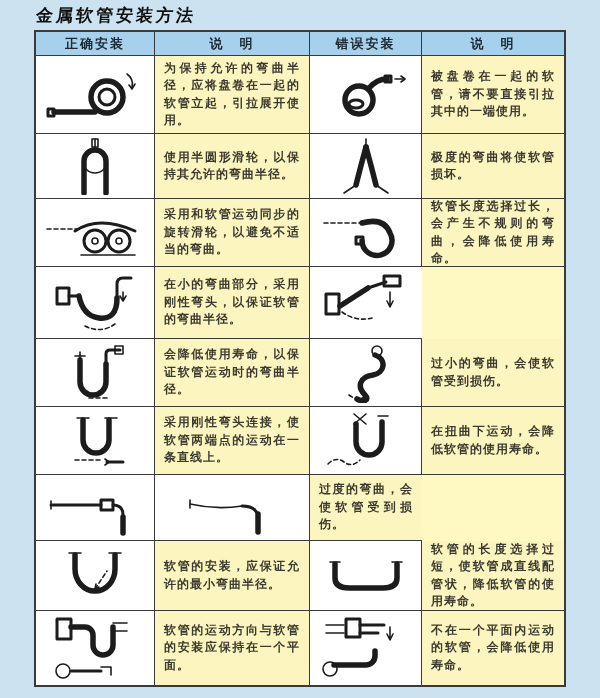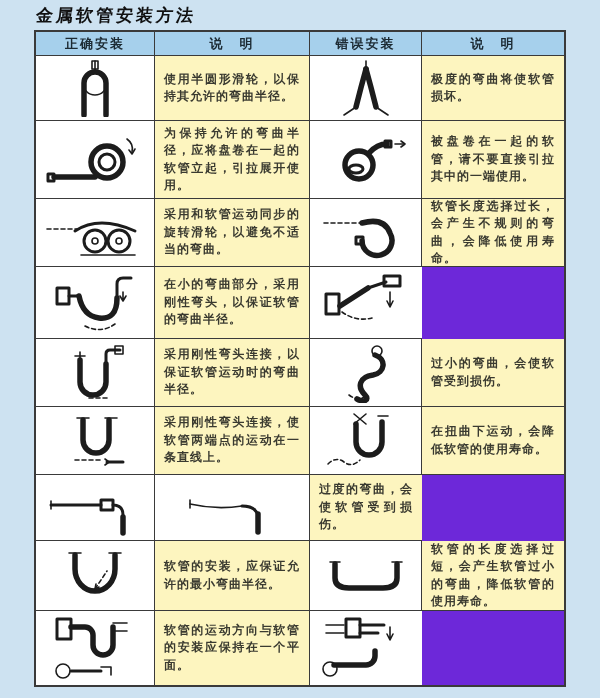--- a/index.html
+++ b/index.html
@@ -21,21 +21,21 @@
     font-weight: bold;
     color: #111;
     letter-spacing: 3px;
     margin: 1px 0 3px 36px;
     transform: skewX(-6deg);
   }
   .hose-table {
     margin-left: 34px;
     width: 532px;
     border: 2px solid #3a3a3a;
-    background: #6d28d9;
+    background: #fef9c3;
   }
   .t-row {
     display: grid;
     grid-template-columns: 119px 155px 112px 142px;
   }
   .cell {
     border-right: 1px solid #3a3a3a;
     border-bottom: 1px solid #3a3a3a;
     overflow: hidden;
   }
@@ -77,42 +77,20 @@
 
   <div class="hose-table">
 
     <div class="t-row head">
       <div class="cell">正确安装</div>
       <div class="cell">说　明</div>
       <div class="cell">错误安装</div>
       <div class="cell">说　明</div>
     </div>
 
-    <div class="t-row" style="height:65px">
-      <div class="cell img-cell">
-        <svg class="art" width="70" height="58" viewBox="0 0 70 58">
-          <path class="thin" d="M35 2 V12"></path>
-          <rect class="thin" x="32" y="2" width="6" height="8"></rect>
-          <circle class="thin" cx="35" cy="24" r="12"></circle>
-          <path class="thick" d="M24 56 V24 a11 11 0 0 1 22 0 V56"></path>
-        </svg>
-      </div>
-      <div class="cell desc-cell">使用半圆形滑轮，以保持其允许的弯曲半径。</div>
-      <div class="cell img-cell">
-        <svg class="art" width="70" height="58" viewBox="0 0 70 58">
-          <path class="thin" d="M35 2 V10"></path>
-          <path class="thick" d="M35 10 Q30 28 25 48"></path>
-          <path class="thick" d="M35 10 Q40 28 45 48"></path>
-          <path class="thin" d="M25 48 l-12 8"></path>
-          <path class="thin" d="M45 48 l12 8"></path>
-        </svg>
-      </div>
-      <div class="cell desc-cell">极度的弯曲将使软管损坏。</div>
-    </div>
-
     <div class="t-row" style="height:78px">
       <div class="cell img-cell">
         <svg class="art" width="104" height="62" viewBox="0 0 104 62">
           <rect class="mid" x="5" y="45" width="6" height="7"></rect>
           <path class="thick" d="M11 48 H52"></path>
           <circle class="thick" cx="64" cy="33" r="16"></circle>
           <circle class="mid" cx="64" cy="33" r="8"></circle>
           <path class="thin" d="M84 10 q7 5 5 13"></path>
           <path class="thin" d="M86 21 l3 4 l3 -5"></path>
         </svg>
@@ -122,20 +100,42 @@
         <svg class="art" width="90" height="58" viewBox="0 0 90 58">
           <circle class="thick" cx="38" cy="34" r="14"></circle>
           <ellipse class="mid" cx="35" cy="38" rx="7" ry="4"></ellipse>
           <path class="thick" d="M48 22 q8 -9 18 -9"></path>
           <rect class="mid" x="64" y="10" width="6" height="6"></rect>
           <path class="thin" d="M74 13 h9"></path>
           <path class="thin" d="M80 10 l4 3 l-4 3"></path>
         </svg>
       </div>
       <div class="cell desc-cell">被盘卷在一起的软管，请不要直接引拉其中的一端使用。</div>
+    </div>
+
+    <div class="t-row" style="height:65px">
+      <div class="cell img-cell">
+        <svg class="art" width="70" height="58" viewBox="0 0 70 58">
+          <path class="thin" d="M35 2 V12"></path>
+          <rect class="thin" x="32" y="2" width="6" height="8"></rect>
+          <circle class="thin" cx="35" cy="24" r="12"></circle>
+          <path class="thick" d="M24 56 V24 a11 11 0 0 1 22 0 V56"></path>
+        </svg>
+      </div>
+      <div class="cell desc-cell">使用半圆形滑轮，以保持其允许的弯曲半径。</div>
+      <div class="cell img-cell">
+        <svg class="art" width="70" height="58" viewBox="0 0 70 58">
+          <path class="thin" d="M35 2 V10"></path>
+          <path class="thick" d="M35 10 Q30 28 25 48"></path>
+          <path class="thick" d="M35 10 Q40 28 45 48"></path>
+          <path class="thin" d="M25 48 l-12 8"></path>
+          <path class="thin" d="M45 48 l12 8"></path>
+        </svg>
+      </div>
+      <div class="cell desc-cell">极度的弯曲将使软管损坏。</div>
     </div>
 
     <div class="t-row" style="height:68px">
       <div class="cell img-cell">
         <svg class="art" width="104" height="56" viewBox="0 0 104 56">
           <path class="dash" d="M4 24 H34"></path>
           <path class="mid" d="M32 26 Q56 10 92 26"></path>
           <circle class="mid" cx="52" cy="36" r="11"></circle>
           <circle class="thin" cx="52" cy="36" r="3"></circle>
           <circle class="mid" cx="76" cy="36" r="11"></circle>
@@ -181,21 +181,21 @@
     <div class="t-row" style="height:68px">
       <div class="cell img-cell">
         <svg class="art" width="92" height="62" viewBox="0 0 92 62">
           <path class="thin" d="M26 14 h10 m-5 -4 v8"></path>
           <path class="thick" d="M31 18 V40 a13 13 0 0 0 26 0 V22"></path>
           <path class="mid" d="M57 22 v-10 q0 -4 4 -4 h10"></path>
           <rect class="thin" x="66" y="4" width="8" height="8"></rect>
           <path class="dash" d="M40 56 h18"></path>
         </svg>
       </div>
-      <div class="cell desc-cell">采用刚性弯头连接，以保证软管运动时的弯曲半径。</div>
+      <div class="cell desc-cell">会降低使用寿命，以保证软管运动时的弯曲半径。</div>
       <div class="cell img-cell">
         <svg class="art" width="70" height="60" viewBox="0 0 70 60">
           <circle class="thin" cx="46" cy="8" r="5"></circle>
           <path class="thick" d="M44 12 c12 4 10 18 -2 20 c-14 2 -16 12 -8 20 c5 5 -1 8 -8 4"></path>
           <path class="dash" d="M18 52 q8 6 16 2"></path>
         </svg>
       </div>
       <div class="cell desc-cell">过小的弯曲，会使软管受到损伤。</div>
     </div>
 
@@ -251,21 +251,21 @@
           <path class="thin" d="M50 44 l4 -2 m-4 2 l1 -5"></path>
         </svg>
       </div>
       <div class="cell desc-cell">软管的安装，应保证允许的最小弯曲半径。</div>
       <div class="cell img-cell">
         <svg class="art" width="96" height="56" viewBox="0 0 96 56">
           <path class="thin" d="M12 14 h10 M74 14 h10"></path>
           <path class="thick" d="M17 16 V30 q0 10 14 10 H65 q14 0 14 -10 V16"></path>
         </svg>
       </div>
-      <div class="cell desc-cell">软管的长度选择过短，会产生软管过小的弯曲，降低软管的使用寿命。</div>
+      <div class="cell desc-cell">软管的长度选择过短，使软管成直线配管状，降低软管的使用寿命。</div>
     </div>
 
     <div class="t-row" style="height:74px">
       <div class="cell img-cell">
         <svg class="art" width="104" height="70" viewBox="0 0 104 70">
           <rect class="mid" x="14" y="6" width="14" height="20"></rect>
           <path class="thick" d="M28 14 h14 a8 8 0 0 1 8 8 v10 a10 10 0 0 0 20 0 V14"></path>
           <path class="thin" d="M70 10 h14 m-14 8 h14"></path>
           <circle class="thin" cx="20" cy="58" r="7"></circle>
           <path class="mid" d="M28 58 h30"></path>
@@ -276,16 +276,17 @@
       <div class="cell img-cell">
         <svg class="art" width="92" height="70" viewBox="0 0 92 70">
           <path class="thin" d="M6 12 h18 m-18 8 h18"></path>
           <rect class="mid" x="26" y="6" width="14" height="18"></rect>
           <path class="mid" d="M40 12 h24 m-24 8 h18"></path>
           <path class="thin" d="M70 14 v12 m-3 -5 l3 6 l3 -6"></path>
           <path class="thick" d="M14 52 h32 a9 9 0 0 0 9 -9 v-5"></path>
           <circle class="thin" cx="10" cy="56" r="7"></circle>
         </svg>
       </div>
+      <div class="cell desc-cell">不在一个平面内运动的软管，会降低使用寿命。</div>
     </div>
 
   </div>
 </div>
 
 </body></html>

